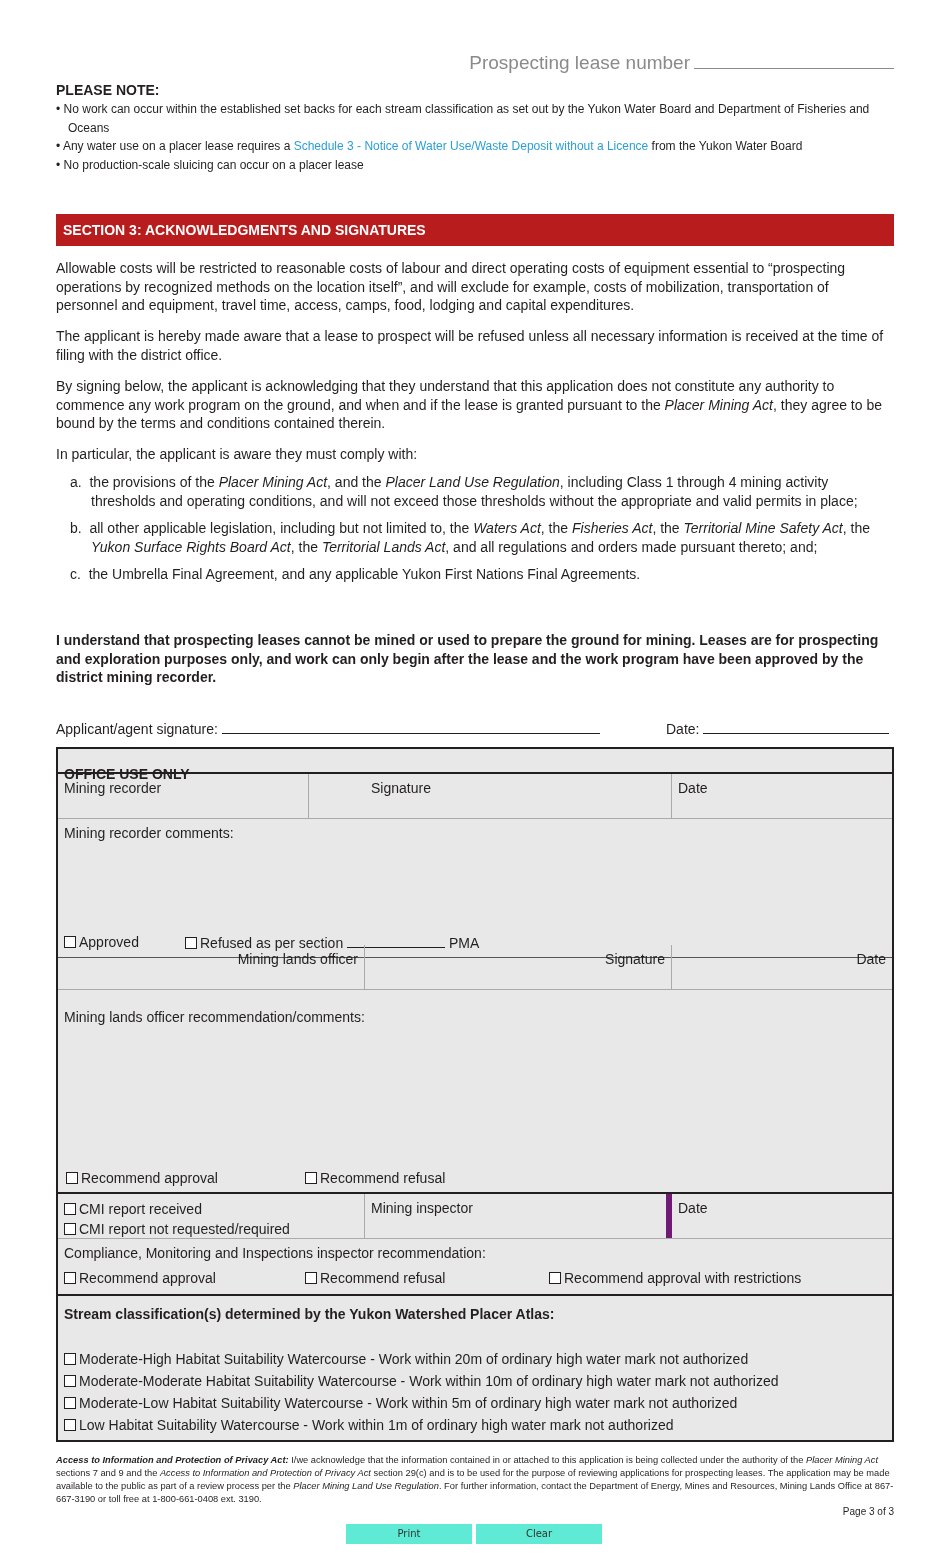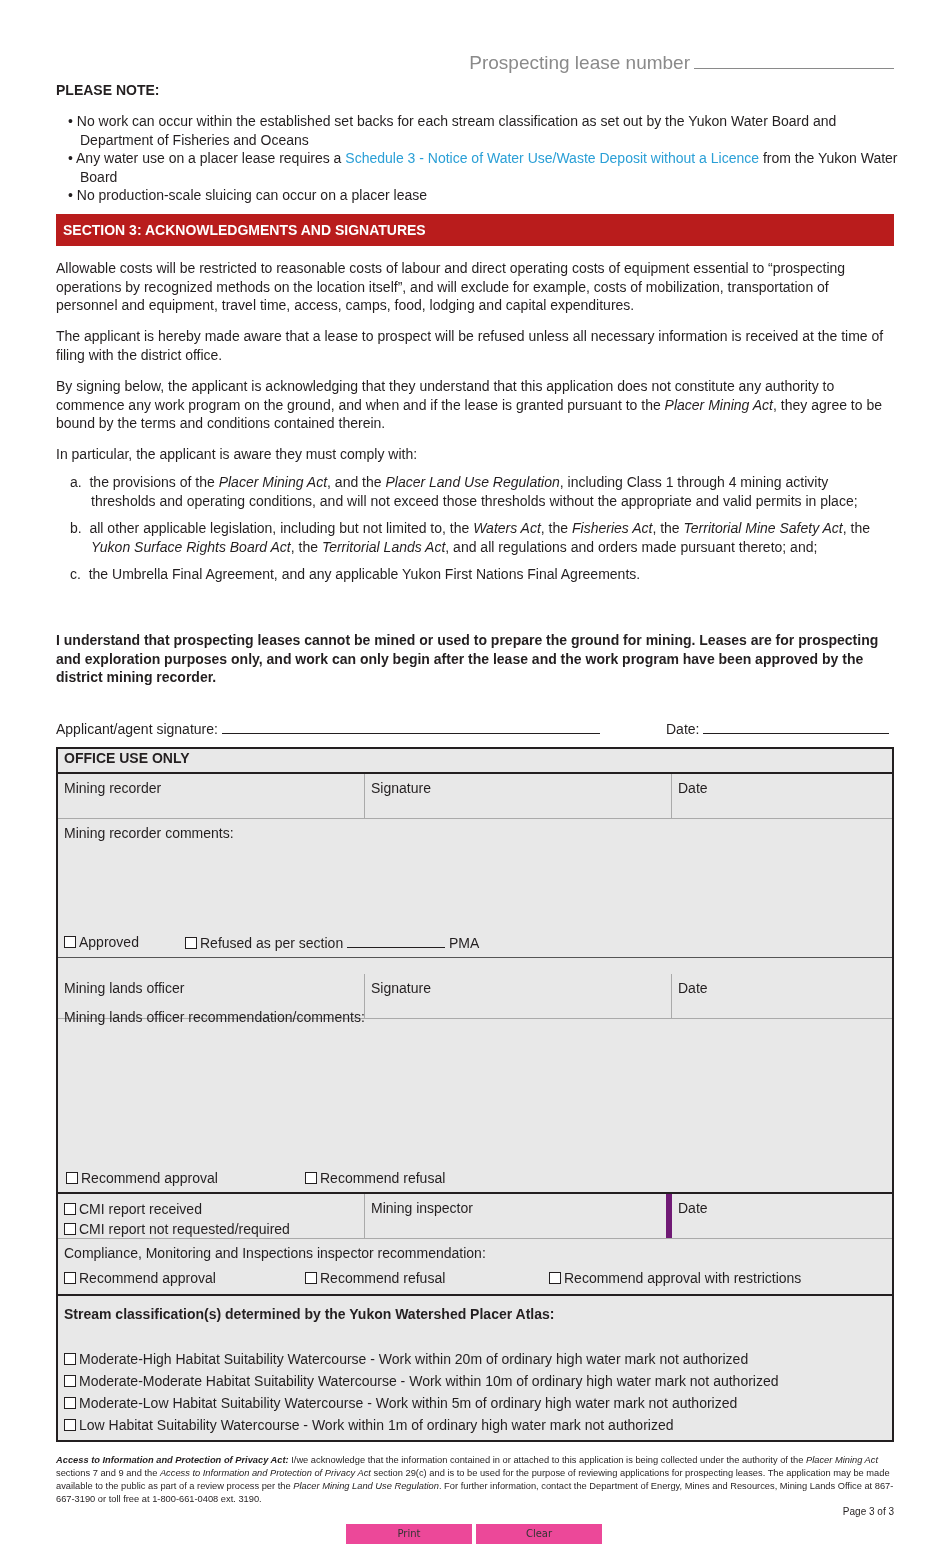--- a/index.html
+++ b/index.html
@@ -1,38 +1,38 @@
 <!DOCTYPE html>
 <html><head>
 <meta charset="utf-8">
 <style>
   html, body { margin:0; padding:0; background:#ffffff; }
   body { width:950px; height:1565px; position:relative; font-family:"Liberation Sans", sans-serif; color:#231f20; }
   .page { position:absolute; left:56px; top:0; width:838px; }
   .lease { position:absolute; right:0; top:52px; font-size:19px; color:#8a8a8a; }
   .lease .line { display:inline-block; width:200px; border-bottom:1px solid #8a8a8a; height:12px; vertical-align:baseline; margin-left:4px; }
   .note-title { position:absolute; top:82px; left:0; font-size:14px; font-weight:bold; }
-  .bullets { position:absolute; top:100px; left:0; width:838px; font-size:14px; line-height:18.6px; margin:12px; padding:0; list-style:none; }
+  .bullets { position:absolute; top:100px; left:0; width:838px; font-size:12px; line-height:18.6px; margin:0; padding:0; list-style:none; }
   .bullets li { padding-left:12px; text-indent:-12px; }
   .bullets li::before { content:"• "; }
   .link { color:#2a9fd6; }
   .section-bar { position:absolute; top:214px; left:0; width:838px; height:32px; background:#b91c1c; color:#fff; font-weight:bold; font-size:14px; line-height:32px; padding-left:7px; box-sizing:border-box; }
   .para { position:absolute; left:0; width:838px; font-size:14px; line-height:18.6px; margin:0; }
   .list { position:absolute; left:14px; width:824px; font-size:14px; line-height:18.6px; margin:0; padding:0; list-style:none; }
   .list li { padding-left:21px; text-indent:-21px; margin-bottom:9px; }
   .bold { font-weight:bold; }
   .sigline { position:absolute; top:720px; left:0; width:838px; font-size:14px; }
   .uline { display:inline-block; border-bottom:1px solid #231f20; height:13px; vertical-align:baseline; }
   .office { position:absolute; top:747px; left:0; width:838px; height:695px; border:2px solid #231f20; box-sizing:border-box; background:#e8e8e8; font-size:14px; }
   .row { position:absolute; left:0; width:834px; box-sizing:border-box; }
   .cell { position:absolute; top:0; height:100%; box-sizing:border-box; padding:6px 6px; }
   .cb { display:inline-block; width:10px; height:10px; border:1px solid #231f20; background:#fff; vertical-align:-1px; margin-right:3px; }
   .chk { position:absolute; font-size:14px; white-space:nowrap; }
   .buttons { position:absolute; top:1524px; left:346px; }
-  .btn { position:absolute; top:0; width:126px; height:20px; background:#ec4899; color:#333; font-family:"DejaVu Sans", sans-serif; font-size:10px; text-align:center; line-height:20px; cursor:pointer; }
+  .btn { position:absolute; top:0; width:126px; height:20px; background:#5eead4; color:#333; font-family:"DejaVu Sans", sans-serif; font-size:10px; text-align:center; line-height:20px; cursor:pointer; }
   .privacy { position:absolute; top:1454px; left:0; width:838px; font-size:9.3px; line-height:13px; }
   .pageno { position:absolute; top:1506px; right:0; font-size:10px; }
 </style>
 </head>
 <body>
 
 <div class="page">
 
   <div class="lease">
     <span>Prospecting lease number</span><span class="line"></span>
@@ -65,36 +65,36 @@
     <span class="uline" style="width:378px"></span>
     <span style="position:absolute; left:610px; top:0;">
       <span>Date:</span>
       <span class="uline" style="width:186px"></span>
     </span>
   </div>
 
   <div class="office">
 
     <div class="row" style="top:0; height:25px; border-bottom:2px solid #231f20;">
-      <div class="cell bold" style="left:0; padding-top:1px">OFFICE USE ONLY</div>
+      <div class="cell bold" style="left:0; padding-top:17px">OFFICE USE ONLY</div>
     </div>
 
     <div class="row" style="top:25px; height:45px; border-bottom:1px solid #aaa;">
-      <div class="cell" style="left:0; width:307px; border-right:1px solid #aaa;"><span>Mining recorder</span></div>
+      <div class="cell" style="left:0; width:251px; border-right:1px solid #aaa;"><span>Mining recorder</span></div>
       <div class="cell" style="left:307px; width:307px; border-right:1px solid #aaa;"><span>Signature</span></div>
       <div class="cell" style="left:614px; width:220px;"><span>Date</span></div>
     </div>
 
     <div class="row" style="top:70px; height:139px; border-bottom:1px solid #555;">
       <div class="cell" style="left:0; width:834px;"><span>Mining recorder comments:</span></div>
       <div class="chk" style="left:6px; top:115px;"><span class="cb"></span><span>Approved</span></div>
       <div class="chk" style="left:127px; top:115px;"><span class="cb"></span><span>Refused as per section</span> <span class="uline" style="width:98px"></span> <span>PMA</span></div>
     </div>
 
-    <div class="row" style="top:225px; height:45px; border-bottom:1px solid #aaa;">
+    <div class="row" style="top:196px; height:45px; border-bottom:1px solid #aaa;text-align:right;">
       <div class="cell" style="left:0; width:307px; border-right:1px solid #aaa;"><span>Mining lands officer</span></div>
       <div class="cell" style="left:307px; width:307px; border-right:1px solid #aaa;"><span>Signature</span></div>
       <div class="cell" style="left:614px; width:220px;"><span>Date</span></div>
     </div>
 
     <div class="row" style="top:254px; height:191px; border-bottom:2px solid #231f20;">
       <div class="cell" style="left:0; width:702px;"><span>Mining lands officer recommendation/comments:</span></div>
       <div class="chk" style="left:8px; top:167px;"><span class="cb"></span><span>Recommend approval</span></div>
       <div class="chk" style="left:247px; top:167px;"><span class="cb"></span><span>Recommend refusal</span></div>
     </div>

